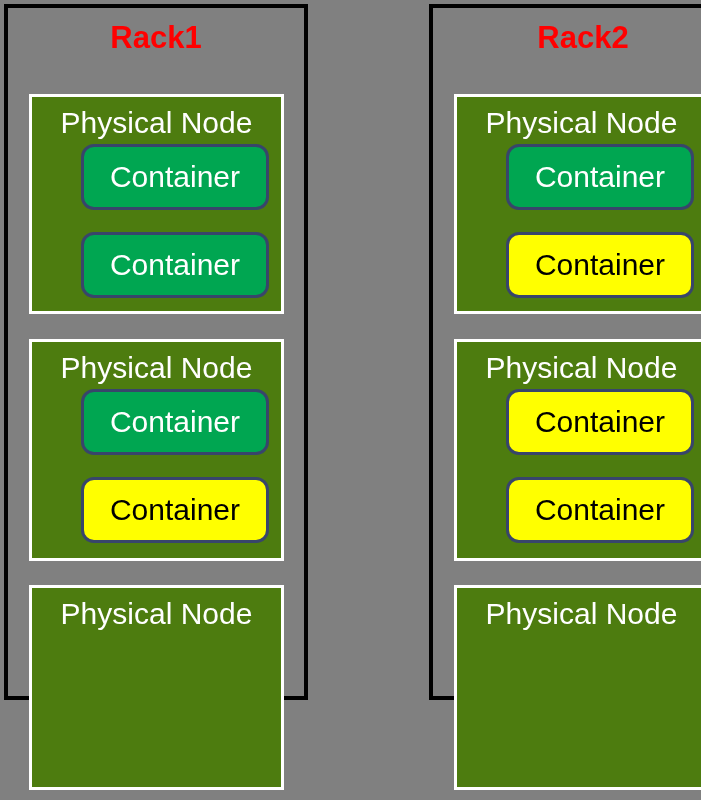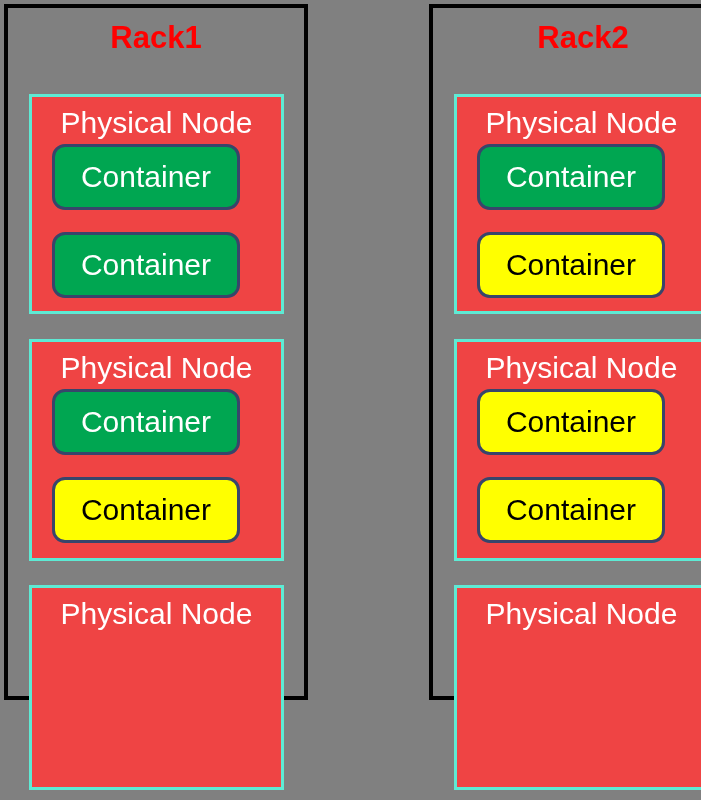--- a/index.html
+++ b/index.html
@@ -36,22 +36,22 @@
     color: #ff0000;
     font-size: 31px;
     font-weight: bold;
     letter-spacing: 0px;
     line-height: 36px;
     white-space: nowrap;
   }
 
   .node {
     position: absolute;
-    background: #ef4444;
-    border: 3px solid #5eead4;
+    background: #4d7c0f;
+    border: 3px solid #ffffff;
     box-sizing: border-box;
   }
   #rack-1 .node { left: 21px; width: 255px; }
   #rack-2 .node { left: 21px; width: 255px; }
 
   .node-slot-0 { top: 86px;  height: 220px; }
   .node-slot-1 { top: 331px; height: 222px; }
   .node-slot-2 { top: 577px; height: 205px; }
 
   .node-label {
@@ -62,21 +62,21 @@
     text-align: center;
     color: #ffffff;
     font-size: 30px;
     line-height: 36px;
     white-space: nowrap;
     pointer-events: none;
   }
 
   .container-box {
     position: absolute;
-    left: 20px;
+    left: 49px;
     width: 188px;
     height: 66px;
     border: 3px solid #38456b;
     border-radius: 13px;
     box-sizing: border-box;
     display: flex;
     align-items: center;
     justify-content: center;
   }
   .container-box.slot-0 { top: 47px; }

